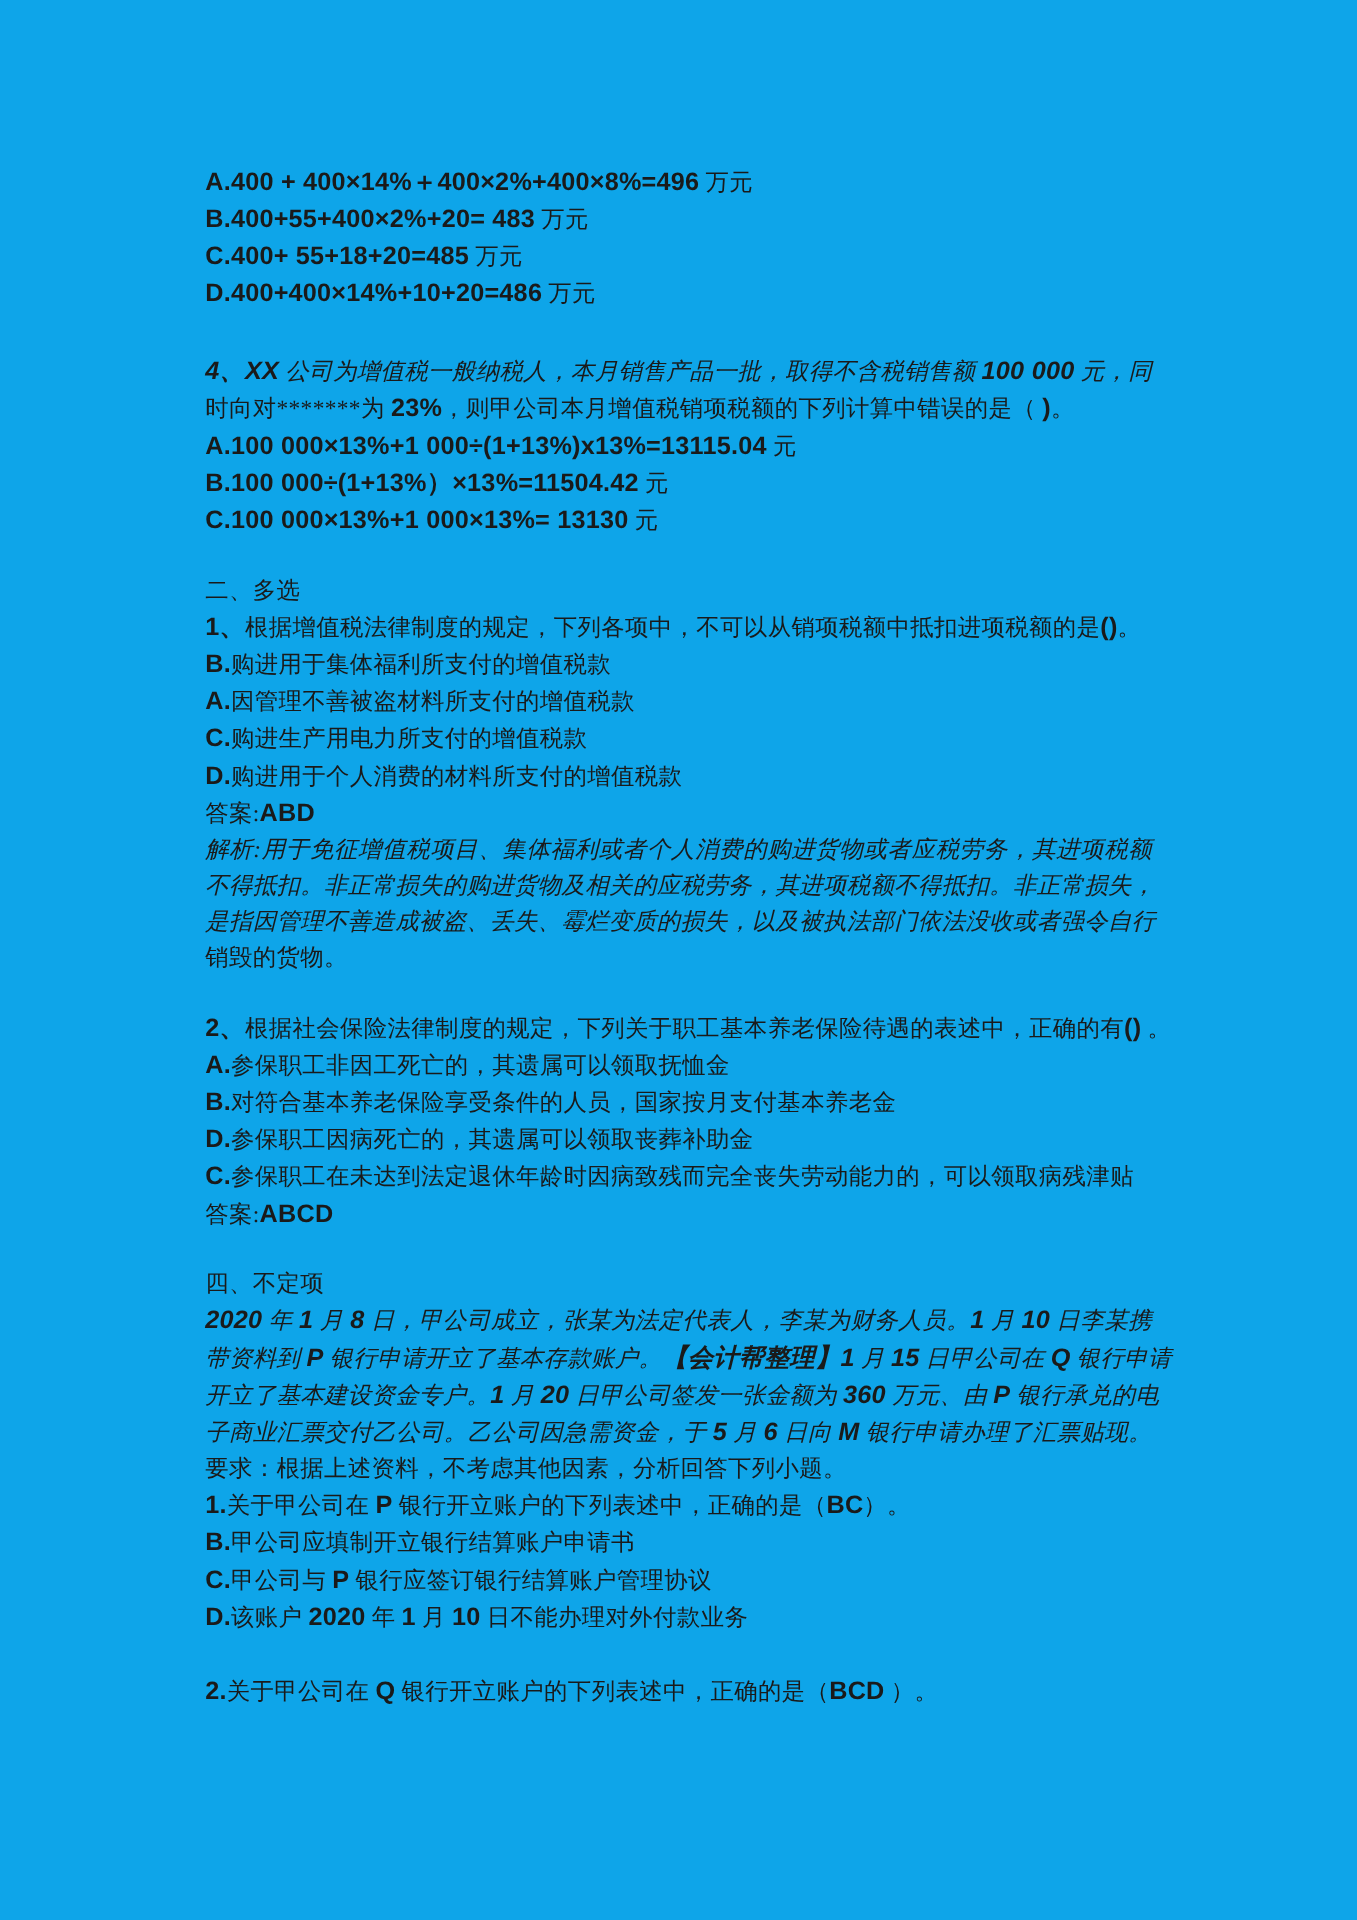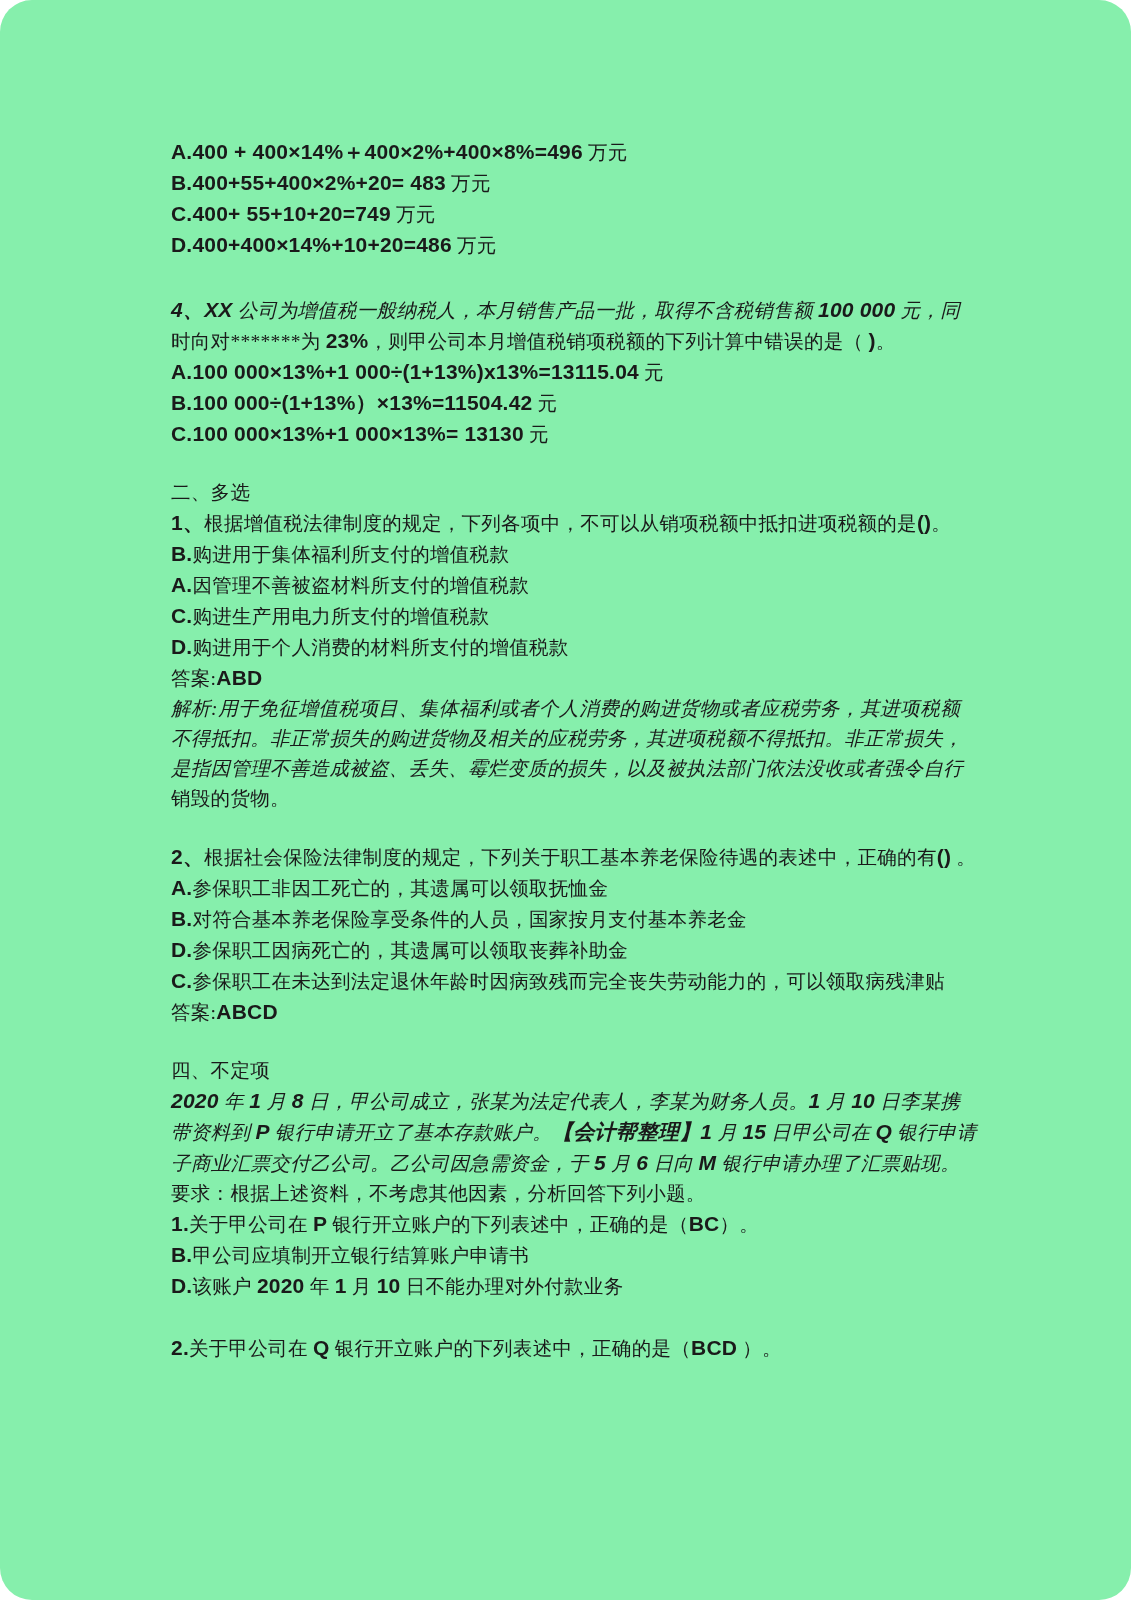--- a/index.html
+++ b/index.html
@@ -39,25 +39,25 @@
   .b {
     font-family: "Liberation Sans", "DejaVu Sans", sans-serif;
     font-weight: 700;
     font-size: 21px;
     letter-spacing: 0.2px;
   }
 </style>
 </head>
 <body>
 
-<div class="page" style="background: #86efac; color: rgb(26, 26, 26); border-radius: 32px;">
+<div class="page" style="background: #0ea5e9; color: rgb(26, 26, 26);">
   <div class="content">
       <div class="line"><span class="b">A.400 + 400×14%＋400×2%+400×8%=496</span><span> 万元</span></div>
       <div class="line"><span class="b">B.400+55+400×2%+20= 483</span><span> 万元</span></div>
-      <div class="line"><span class="b">C.400+ 55+10+20=749</span><span> 万元</span></div>
+      <div class="line"><span class="b">C.400+ 55+18+20=485</span><span> 万元</span></div>
       <div class="line"><span class="b">D.400+400×14%+10+20=486</span><span> 万元</span></div>
       <div class="gap" style="height: 34px;"></div>
       <div class="line stretch"><span class="b">4、XX</span><span> 公司为增值税一般纳税人，本月销售产品一批，取得不含税销售额 </span><span class="b">100 000</span><span> 元，同</span></div>
       <div class="line"><span>时向对*******为 </span><span class="b">23%</span><span>，则甲公司本月增值税销项税额的下列计算中错误的是（ </span><span class="b">)</span><span>。</span></div>
       <div class="line"><span class="b">A.100 000×13%+1 000÷(1+13%)x13%=13115.04</span><span> 元</span></div>
       <div class="line"><span class="b">B.100 000÷(1+13%）×13%=11504.42</span><span> 元</span></div>
       <div class="line"><span class="b">C.100 000×13%+1 000×13%= 13130</span><span> 元</span></div>
       <div class="gap" style="height: 28px;"></div>
       <div class="line"><span>二、多选</span></div>
       <div class="line"><span class="b">1、</span><span>根据增值税法律制度的规定，下列各项中，不可以从销项税额中抵扣进项税额的是</span><span class="b">()</span><span>。</span></div>
@@ -74,21 +74,23 @@
       <div class="line"><span class="b">2、</span><span>根据社会保险法律制度的规定，下列关于职工基本养老保险待遇的表述中，正确的有</span><span class="b">()</span><span> 。</span></div>
       <div class="line"><span class="b">A.</span><span>参保职工非因工死亡的，其遗属可以领取抚恤金</span></div>
       <div class="line"><span class="b">B.</span><span>对符合基本养老保险享受条件的人员，国家按月支付基本养老金</span></div>
       <div class="line"><span class="b">D.</span><span>参保职工因病死亡的，其遗属可以领取丧葬补助金</span></div>
       <div class="line"><span class="b">C.</span><span>参保职工在未达到法定退休年龄时因病致残而完全丧失劳动能力的，可以领取病残津贴</span></div>
       <div class="line"><span>答案:</span><span class="b">ABCD</span></div>
       <div class="gap" style="height: 28px;"></div>
       <div class="line"><span>四、不定项</span></div>
       <div class="line stretch"><span class="b">2020</span><span> 年 </span><span class="b">1</span><span> 月 </span><span class="b">8</span><span> 日，甲公司成立，张某为法定代表人，李某为财务人员。</span><span class="b">1</span><span> 月 </span><span class="b">10</span><span> 日李某携</span></div>
       <div class="line stretch"><span>带资料到 </span><span class="b">P</span><span> 银行申请开立了基本存款账户。</span><span class="b">【会计帮整理】1</span><span> 月 </span><span class="b">15</span><span> 日甲公司在 </span><span class="b">Q</span><span> 银行申请</span></div>
+      <div class="line stretch"><span>开立了基本建设资金专户。</span><span class="b">1</span><span> 月 </span><span class="b">20</span><span> 日甲公司签发一张金额为 </span><span class="b">360</span><span> 万元、由 </span><span class="b">P</span><span> 银行承兑的电</span></div>
       <div class="line stretch"><span>子商业汇票交付乙公司。乙公司因急需资金，于 </span><span class="b">5</span><span> 月 </span><span class="b">6</span><span> 日向 </span><span class="b">M</span><span> 银行申请办理了汇票贴现。</span></div>
       <div class="line"><span>要求：根据上述资料，不考虑其他因素，分析回答下列小题。</span></div>
       <div class="line"><span class="b">1.</span><span>关于甲公司在 </span><span class="b">P</span><span> 银行开立账户的下列表述中，正确的是（</span><span class="b">BC</span><span>）。</span></div>
       <div class="line"><span class="b">B.</span><span>甲公司应填制开立银行结算账户申请书</span></div>
+      <div class="line"><span class="b">C.</span><span>甲公司与 </span><span class="b">P</span><span> 银行应签订银行结算账户管理协议</span></div>
       <div class="line"><span class="b">D.</span><span>该账户 </span><span class="b">2020</span><span> 年 </span><span class="b">1</span><span> 月 </span><span class="b">10</span><span> 日不能办理对外付款业务</span></div>
       <div class="gap" style="height: 31px;"></div>
       <div class="line"><span class="b">2.</span><span>关于甲公司在 </span><span class="b">Q</span><span> 银行开立账户的下列表述中，正确的是（</span><span class="b">BCD</span><span> ）。</span></div>
     </div>
 </div>
 
 </body></html>

